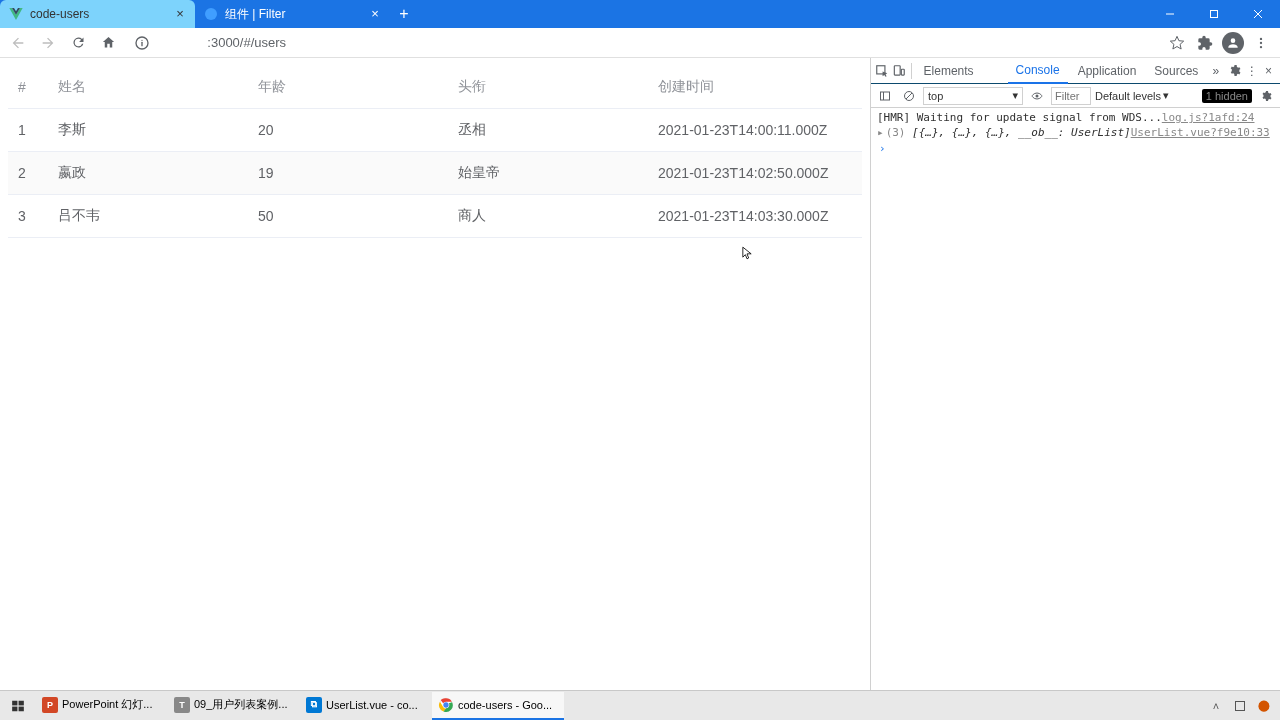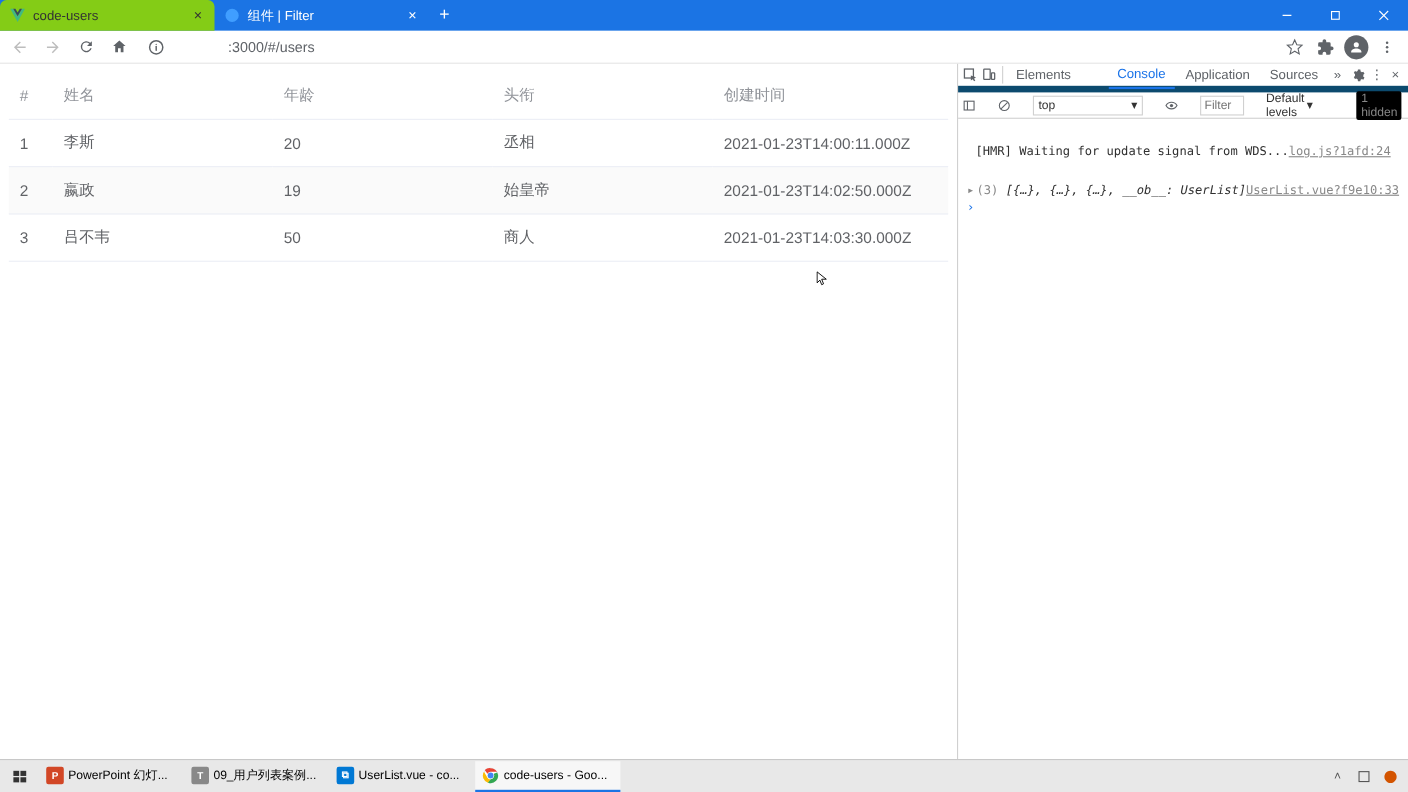--- a/index.html
+++ b/index.html
@@ -1,21 +1,21 @@
 <!DOCTYPE html>
 <html><head>
 <meta charset="utf-8">
 <style>
 * { box-sizing: border-box; margin: 0; padding: 0; }
 body { font-family: "Segoe UI", Arial, sans-serif; font-size: 13px; overflow: hidden; width: 1280px; height: 720px; position: relative; background: #fff; }
 
 
 .browser-tabs { height: 28px; background: #1b74e4; display: flex; align-items: flex-end; }
 .tab { height: 28px; display: flex; align-items: center; padding: 0 8px; font-size: 12px; min-width: 195px; max-width: 195px; position: relative; color: #fff; }
-.tab.active { background: #84cc16; color: #333; border-radius: 6px 6px 0 0; }
+.tab.active { background: #7dd3fc; color: #333; border-radius: 6px 6px 0 0; }
 .tab .favicon { width: 16px; height: 16px; margin-right: 6px; flex-shrink:0; }
 .tab .title { flex: 1; white-space: nowrap; overflow: hidden; text-overflow: ellipsis; }
 .tab .close { width: 14px; height: 14px; margin-left: 4px; font-size: 13px; line-height: 14px; text-align: center; cursor: pointer; }
 .new-tab { width: 28px; height: 28px; color: #fff; font-size: 16px; display: flex; align-items:center; justify-content:center; cursor:pointer; }
 .win-controls { margin-left: auto; display: flex; }
 .win-btn { width: 44px; height: 28px; display:flex; align-items:center; justify-content:center; color:#fff; cursor:pointer; }
 .win-btn svg { width:10px; height:10px; }
 
 .addr-bar { height: 30px; background:#fff; display:flex; align-items:center; padding: 0 6px; border-bottom:1px solid #e0e0e0; gap:6px; }
 .nav-btn { width:24px; height:24px; display:flex; align-items:center; justify-content:center; color:#5f6368; cursor:pointer; border-radius:50%; }
@@ -31,33 +31,33 @@
 
 .workspace { position:absolute; top:58px; left:0; right:0; bottom:30px; display:flex; }
 .page { flex:1; padding:0; overflow:auto; background:#fff; }
 .table { width: calc(100% - 16px); margin:8px; border-collapse: collapse; font-size:14px; color:#606266; }
 .table th { text-align:left; font-weight:500; color:#909399; padding:12px 10px; border-bottom:1px solid #ebeef5; background:#fff; }
 .table td { padding:12px 10px; border-bottom:1px solid #ebeef5; color:#606266; }
 .table tr:nth-child(even) td { background:#fafafa; }
 
 
 .devtools { width:410px; border-left:1px solid #d0d0d0; display:flex; flex-direction:column; font-size:12px; background:#fff; }
-.dt-tabs { height:26px; border-bottom:6px solid #0c4a6e; display:flex; align-items:center; padding:0 4px; gap:2px; }
+.dt-tabs { height:26px; border-bottom:1px solid #0c4a6e; display:flex; align-items:center; padding:0 4px; gap:2px; }
 .dt-ic { width:20px; height:20px; display:flex; align-items:center; justify-content:center; color:#5f6368; cursor:pointer; }
 .dt-sep { width:1px; height:16px; background:#d0d0d0; margin:0 2px; }
 .dt-tab { padding:0 8px; height:26px; display:flex; align-items:center; color:#5f6368; cursor:pointer; }
 .dt-tab.active { color:#1a73e8; border-bottom:2px solid #1a73e8;margin-left:24px; }
 .dt-spacer { flex:1; }
-.dt-toolbar { height:24px; border-bottom:1px solid #d0d0d0; display:flex; align-items:center; padding:0 4px; gap:20px; }
+.dt-toolbar { height:24px; border-bottom:1px solid #d0d0d0; display:flex; align-items:center; padding:0 4px; gap:4px; }
 .dt-select { border:1px solid #d0d0d0; height:18px; min-width:100px; padding:0 4px; font-size:11px; color:#333; display:flex; align-items:center; justify-content:space-between; }
 .dt-filter { border:1px solid #d0d0d0; height:18px; width:40px; padding:0 3px; font-size:11px; color:#888; }
 .dt-levels { font-size:11px; color:#333; display:flex; align-items:center; gap:2px; }
 .dt-hidden { font-size:11px; color:#888; background:#000000; padding:1px 4px; border-radius:2px; }
 .dt-console { flex:1; font-family: Menlo, Consolas, monospace; font-size:11px; padding:2px 4px; overflow:auto; }
-.dt-line { display:flex; justify-content:center; padding:1px 2px;margin-top:20px; }
+.dt-line { display:flex; justify-content:flex-start; padding:1px 2px; }
 .dt-msg { color:#303030; }
 .dt-msg .gray { color:#888; }
 .dt-link { color:#888; text-decoration:underline; cursor:pointer; }
 .dt-expand { color:#888; margin-right:2px; }
 .dt-prompt { color:#1a73e8; padding:2px 4px; }
 
 
 .taskbar { position:absolute; left:0; right:0; bottom:0; height:30px; background:#e8e8e8; border-top:1px solid #c8c8c8; display:flex; align-items:center; }
 .tb-start { width:36px; height:30px; display:flex; align-items:center; justify-content:center; cursor:pointer; }
 .tb-item { height:28px; min-width:132px; max-width:132px; padding:0 6px; display:flex; align-items:center; font-size:11px; cursor:pointer; gap:4px; border-bottom:2px solid transparent; }

